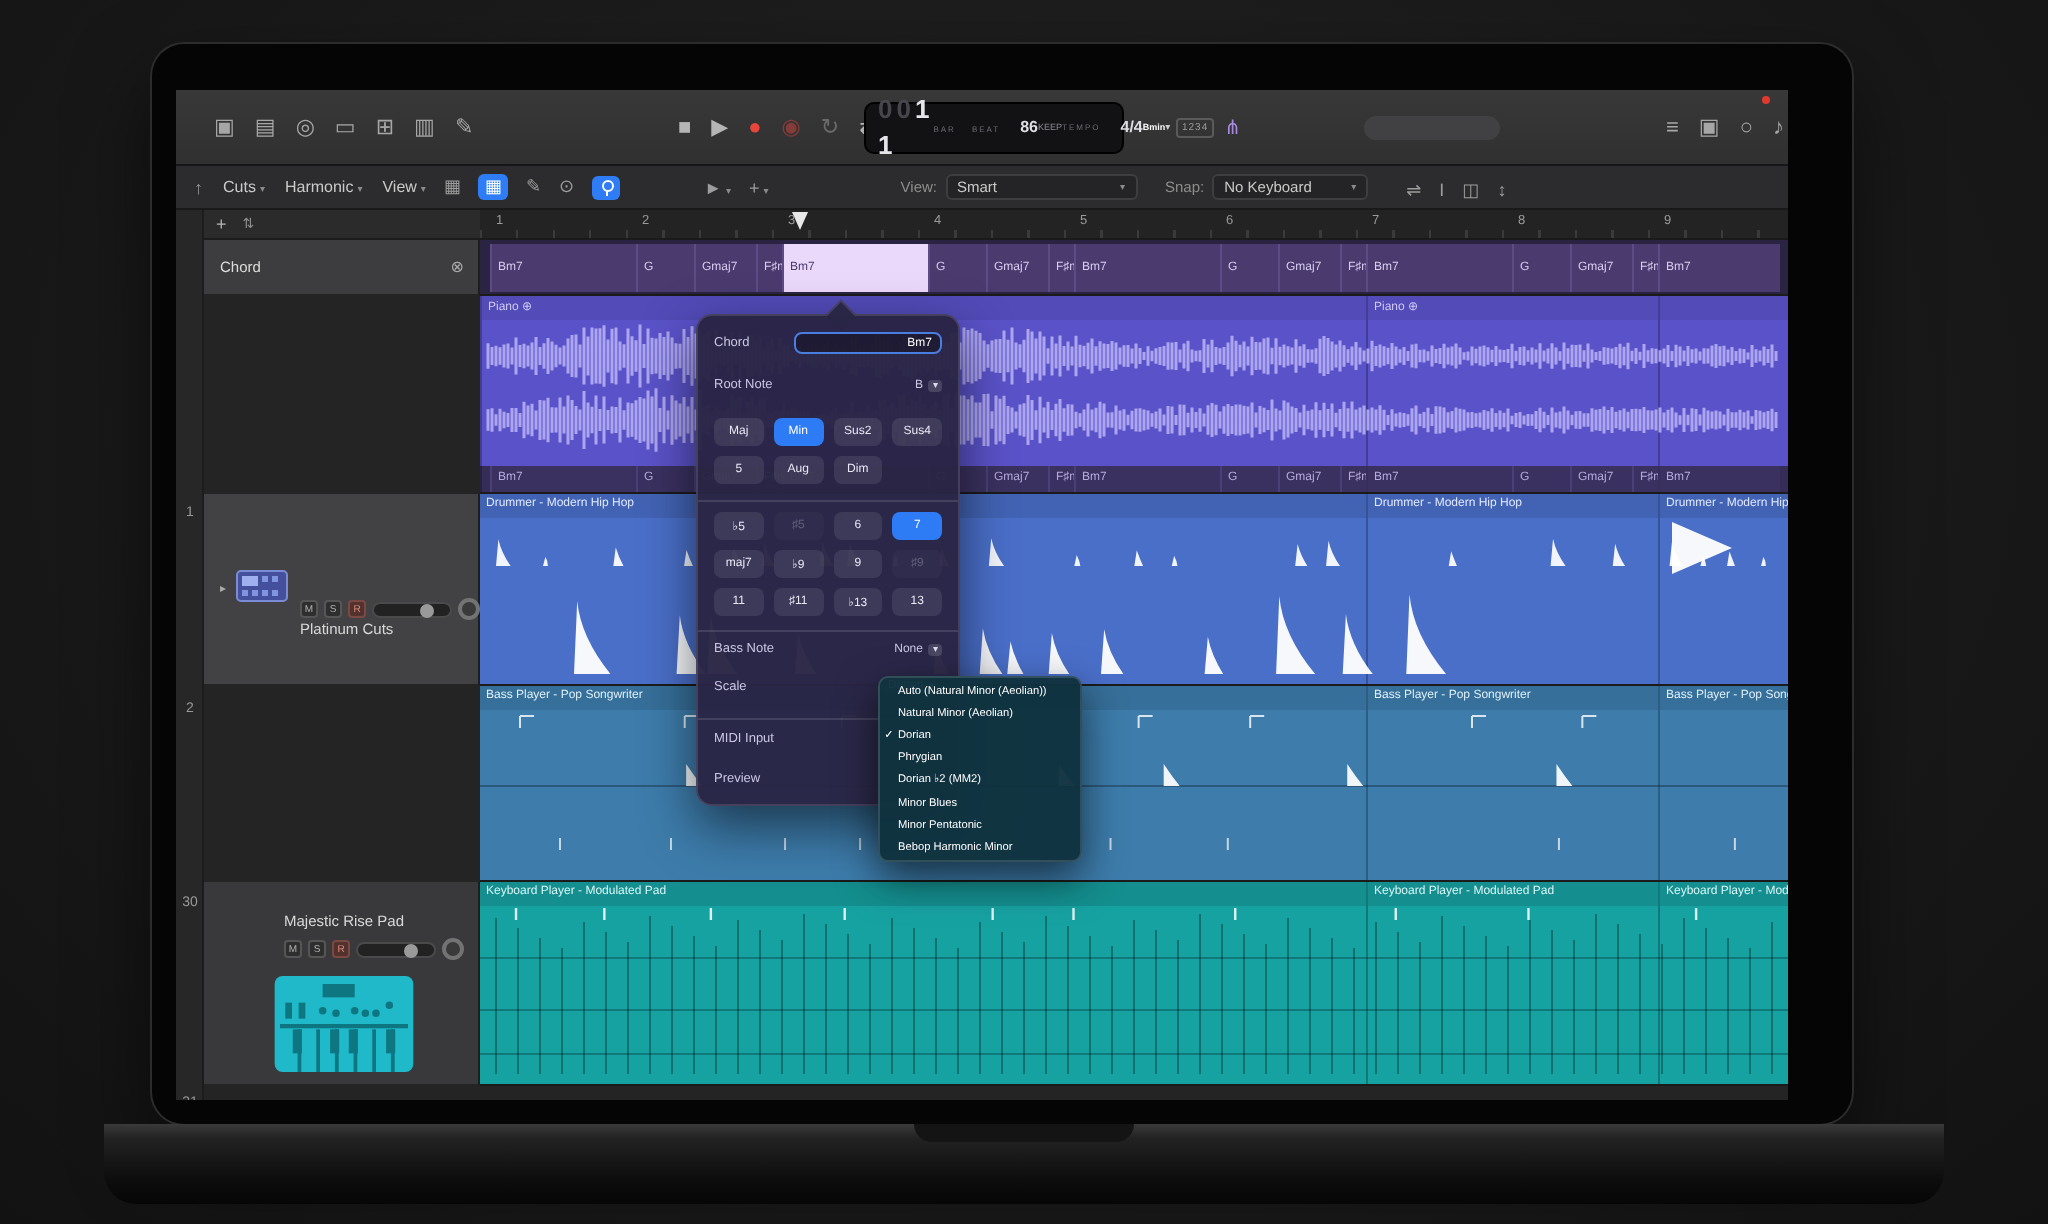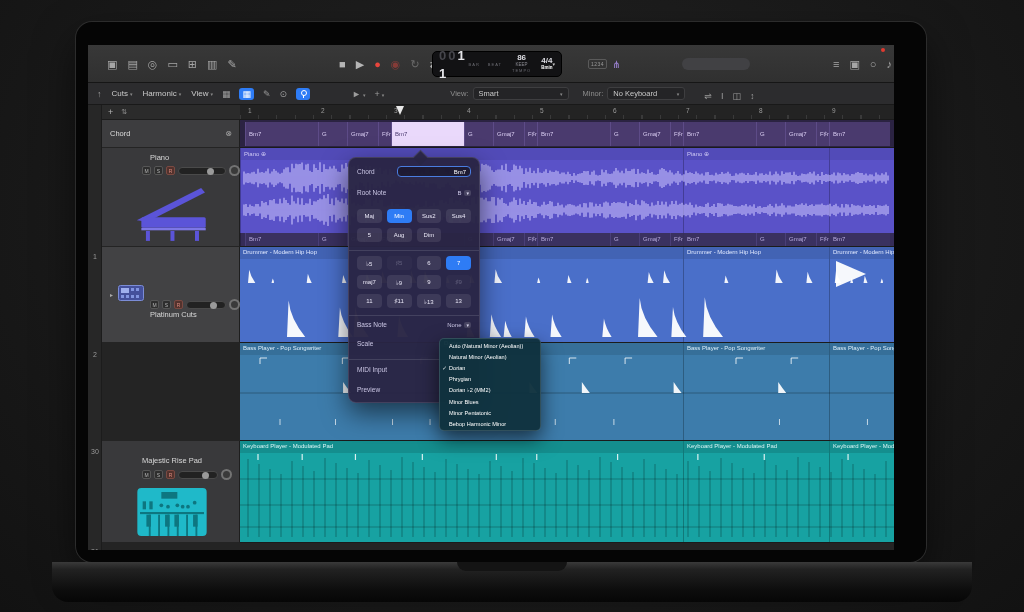--- a/index.html
+++ b/index.html
@@ -17,21 +17,21 @@
   
   .toolbar{position:absolute;left:0;top:0;width:806px;height:38px;background:linear-gradient(#383838,#303030);
     border-bottom:1px solid #161616;}
   .tbgroup{position:absolute;top:0;height:38px;display:flex;align-items:center;}
   .tbi{display:inline-block;margin:0 5px;font-size:11px;color:#a6a6a6;line-height:1;}
   .lcd{position:absolute;left:344px;top:6px;width:130px;height:26px;background:#121214;border-radius:5px;
     border:1px solid #000;display:flex;align-items:center;padding:0 6px;}
   .lcd .pos{font-size:13px;color:#e6e6ea;letter-spacing:2px;font-weight:bold;}
   .lcd .dim{color:#46464c;}
   .lcd .sub{font-size:4px;color:#6b6b72;letter-spacing:1px;margin-top:1px;}
-  .lcdcol{display:flex;flex-direction:column;align-items:center;margin-left:10px;line-height:1.1;}
+  .lcdcol{display:flex;align-items:center;margin-left:10px;line-height:1.1;}
   .lcdcol .v{font-size:8px;color:#dedee4;font-weight:bold;}
   .lcdcol .s{font-size:4.5px;color:#8a8a92;}
   .pill{position:absolute;left:594px;top:13px;width:68px;height:12px;border-radius:6px;background:#414144;}
   .countin{font-size:5px;color:#9a9a9a;border:1px solid #5a5a5a;border-radius:2px;padding:1px 2px;letter-spacing:.5px;}
   .fork{color:#a58ae0;font-size:10px;margin-left:5px;}
   
   .menubar{position:absolute;left:0;top:38px;width:806px;height:22px;background:#2c2c2e;border-bottom:1px solid #191919;
     display:flex;align-items:center;}
   .mi{font-size:8px;color:#cacaca;margin-left:10px;white-space:nowrap;}
   .chv{font-size:5px;color:#8a8a8a;margin-left:2px;}
@@ -171,21 +171,21 @@
       <span class="mico" id="mb-pencil">✎</span>
       <span class="mico" id="mb-zoomt">⊙</span>
       <span class="pin"></span>
       <span class="mico" style="margin-left:42px;"><span>►</span><span class="chv">▾</span></span>
       <span class="mico"><span>+</span><span class="chv">▾</span></span>
       <span class="lbl" style="margin-left:66px;">View:</span>
       <span class="fieldpill" style="width:96px;justify-content:space-between;">
           <span>Smart</span>
           <span class="chv">▾</span>
         </span>
-      <span class="lbl">Minor:</span>
+      <span class="lbl">Snap:</span>
       <span class="fieldpill" style="width:78px;justify-content:space-between;">
           <span>No Keyboard</span>
           <span class="chv">▾</span>
         </span>
       <span id="mb-right" style="margin-left:10px;"><span class="mico">⇌</span><span class="mico">I</span><span class="mico">◫</span><span class="mico">↕</span></span>
     </div>
 
     <div class="workspace">
       <div class="gutter">
         <span class="gnum" style="top:148px;">1</span>
@@ -261,40 +261,20 @@
             <span>Gmaj7</span>
           </div>
           <div class="chseg" style="left: 576px; width: 13px;">
             <span>F♯m7</span>
           </div>
           <div class="chseg" style="left: 589px; width: 61px;">
             <span>Bm7</span>
           </div>
         </div>
 
-      <div class="hdrcol" style="top:43px;height:99px;background:#39393b;">
-        <span class="tname" style="left:48px;top:5px;">Piano</span>
-        <div class="msrrow" style="left:40px;top:17px;">
-          <span class="msr">M</span>
-          <span class="msr">S</span>
-          <span class="msr rec">R</span>
-          <span class="slider">
-              <span class="sknob"></span>
-            </span>
-          <span class="pan"></span>
-        </div>
-        <svg width="92" height="62" viewBox="0 0 60 40" style="position:absolute;left:24px;top:32px;">
-          <path d="M7 26 L49 5 L51.5 8 L14 27 Z" fill="#5b54d8"></path>
-          <rect x="10" y="24" width="42" height="7" rx="1" fill="#5b54d8"></rect>
-          <rect x="10" y="31" width="42" height="1.6" fill="#7d77e6"></rect>
-          <rect x="13" y="33" width="2.6" height="6.5" fill="#5b54d8"></rect>
-          <rect x="29" y="33" width="2.6" height="6.5" fill="#5b54d8"></rect>
-          <rect x="45" y="33" width="2.6" height="6.5" fill="#5b54d8"></rect>
-        </svg>
-      </div>
       <div class="lane" id="lane0" style="top: 43px; height: 99px; background: rgb(90, 82, 200);">
         <div class="chordstrip2 strip2" id="strip2">
             <div class="chseg" style="left: 5px; width: 73px;">
               <span>Bm7</span>
             </div>
             <div class="chseg" style="left: 78px; width: 29px;">
               <span>G</span>
             </div>
             <div class="chseg" style="left: 107px; width: 31px;">
               <span>Gmaj7</span>

